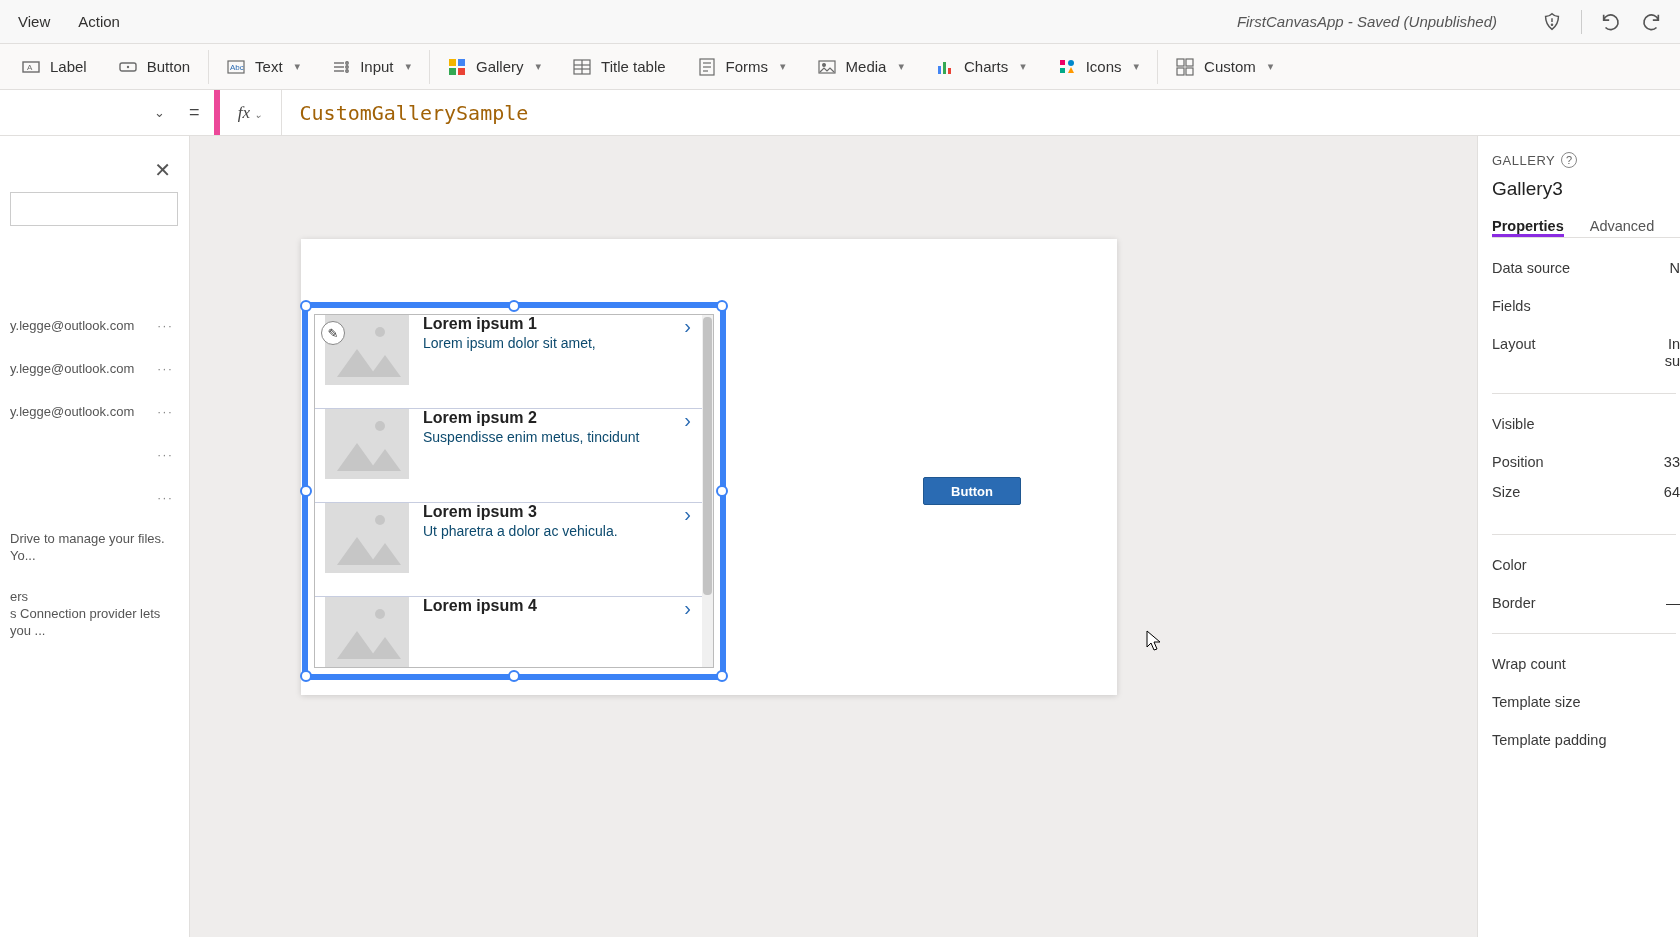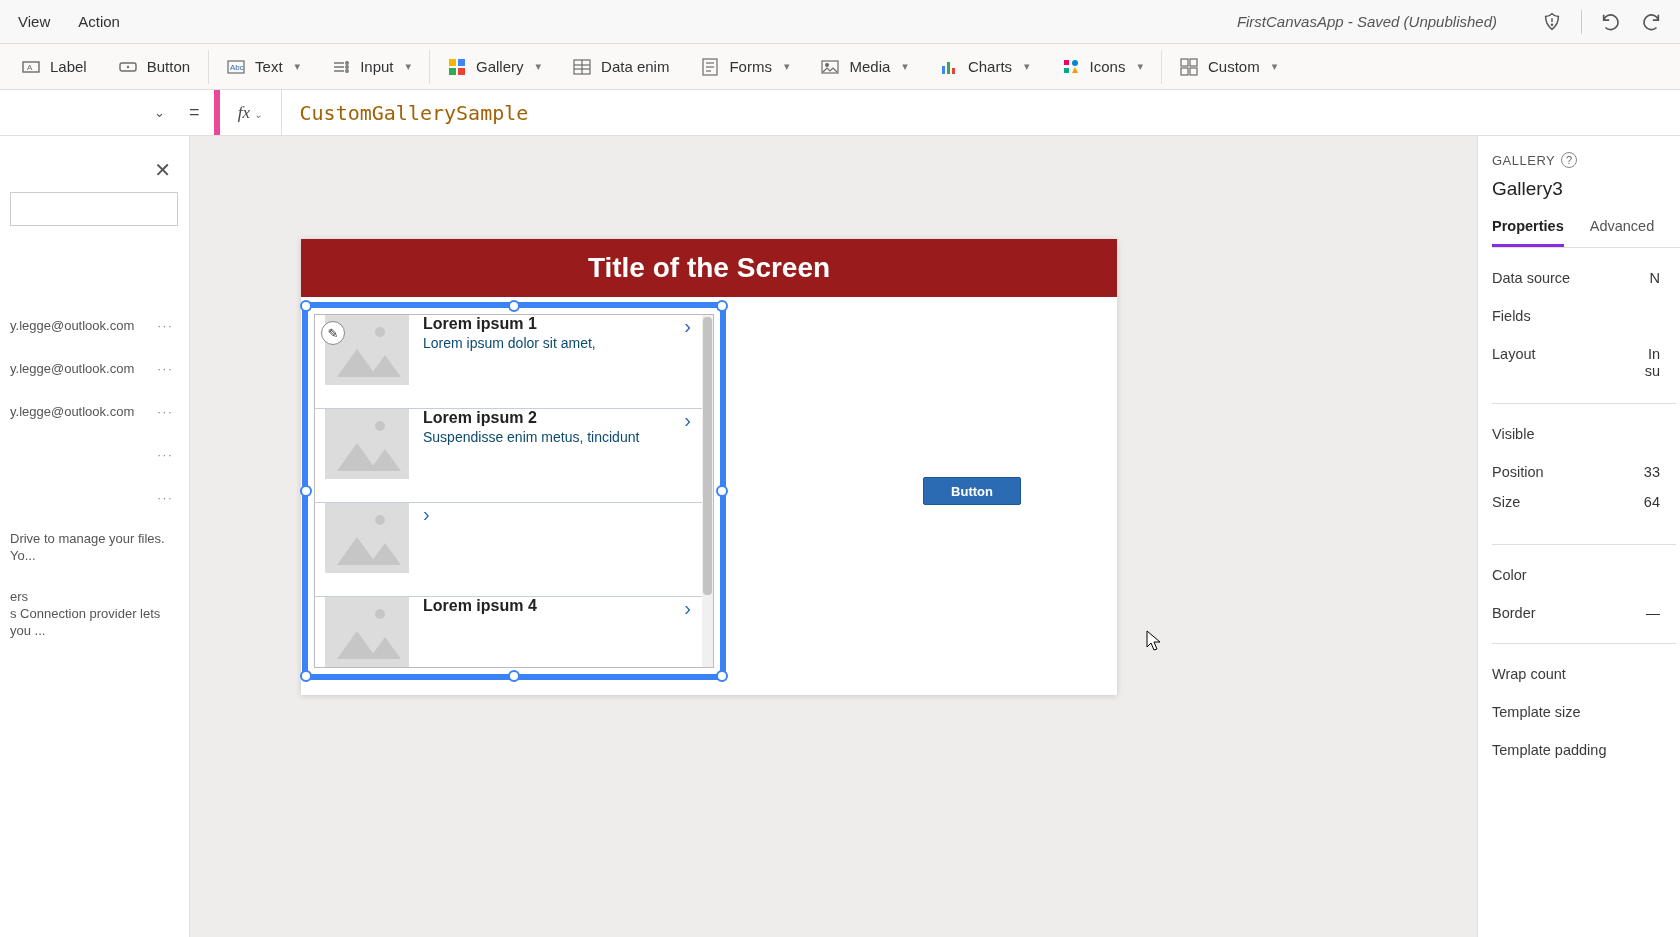--- a/index.html
+++ b/index.html
@@ -117,23 +117,23 @@
   .gal-arrow { font-size:20px; color:#2a6bb3; padding-right:8px; }
 
   
   .right-panel {
     width:203px; background:#fff; border-left:1px solid #e1dfdd; height:100%; padding:16px 0 0 14px; font-size:14.5px; color:#3a3a3a;
   }
   .rp-type { font-size:13px; color:#555; letter-spacing:.5px; display:flex; align-items:center; gap:6px; }
   .rp-type .qmark { width:16px; height:16px; border:1px solid #888; border-radius:50%; display:inline-flex; align-items:center; justify-content:center; font-size:11px; color:#666; }
   .rp-name { font-size:19px; color:#222; margin-top:10px; }
   .rp-tabs { display:flex; gap:26px; margin-top:18px; border-bottom:1px solid #e1dfdd; }
-  .rp-tab { padding-bottom:10px; font-size:14.5px; color:#555; cursor:pointer; }
+  .rp-tab { font-size:14.5px; color:#555; cursor:pointer; }
   .rp-tab.active { color:#222; font-weight:600; border-bottom:3px solid #8a2be2; }
-  .rp-row { margin-top:22px; display:flex; justify-content:space-between; align-items:center; padding-right:20px; }
+  .rp-row { margin-top:22px; display:flex; justify-content:space-between; align-items:center; padding-right:0; }
   .rp-row .val { color:#333; overflow:hidden; white-space:nowrap; max-width:20px; text-align:right; }
   .rp-sep { height:1px; background:#e1dfdd; margin-top:22px; margin-right:4px; }
 
   
   .cursor-ptr {
     position:absolute; top:494px; left:956px; width:16px; height:22px; z-index:80;
     pointer-events:none;
   }
 </style>
 </head>
@@ -226,21 +226,21 @@
   </div>
   <div class="grp">
     <span class="ribbon-icon">
       <svg viewBox="0 0 18 18" stroke="#6b6b6b" stroke-width="1.2" fill="none">
           <rect x="1" y="2" width="16" height="14"></rect>
           <line x1="1" y1="7" x2="17" y2="7"></line>
           <line x1="1" y1="11" x2="17" y2="11"></line>
           <line x1="9" y1="2" x2="9" y2="16"></line>
         </svg>
     </span>
-    <span>Data enim</span>
+    <span>Title table</span>
   </div>
   <div class="grp">
     <span class="ribbon-icon">
       <svg viewBox="0 0 18 18" stroke="#6b6b6b" stroke-width="1.2" fill="none">
           <rect x="2" y="1" width="14" height="16"></rect>
           <line x1="5" y1="5" x2="13" y2="5"></line>
           <line x1="5" y1="9" x2="13" y2="9"></line>
           <line x1="5" y1="13" x2="10" y2="13"></line>
         </svg>
     </span>
@@ -343,21 +343,20 @@
           <div>ers</div>
           <div>s Connection provider lets you ...</div>
         </div>
       </div>
     </div>
   </div>
 
   <div class="canvas-area">
 
     <div class="screen-frame">
-      <div class="screen-header">Title of the Screen</div>
       <div class="screen-button">Button</div>
     </div>
 
     <div class="gallery-sel">
       <div class="sel-handle h-tl"></div>
       <div class="sel-handle h-tm"></div>
       <div class="sel-handle h-tr"></div>
       <div class="sel-handle h-ml"></div>
       <div class="sel-handle h-mr"></div>
       <div class="sel-handle h-bl"></div>
@@ -387,20 +386,24 @@
           <div class="gal-text">
             <div class="gal-title">Lorem ipsum 2</div>
             <div class="gal-sub">Suspendisse enim metus, tincidunt</div>
           </div>
           <div class="gal-arrow">›</div>
         </div>
         <div class="gal-row">
           <div class="gal-img">
               <span class="dot"></span>
             </div>
+          <div class="gal-text">
+            <div class="gal-title">Lorem ipsum 3</div>
+            <div class="gal-sub">Ut pharetra a dolor ac vehicula.</div>
+          </div>
           <div class="gal-arrow">›</div>
         </div>
         <div class="gal-row" style="border-bottom:none;">
           <div class="gal-img">
               <span class="dot"></span>
             </div>
           <div class="gal-text">
             <div class="gal-title">Lorem ipsum 4</div>
             <div class="gal-sub"></div>
           </div>

